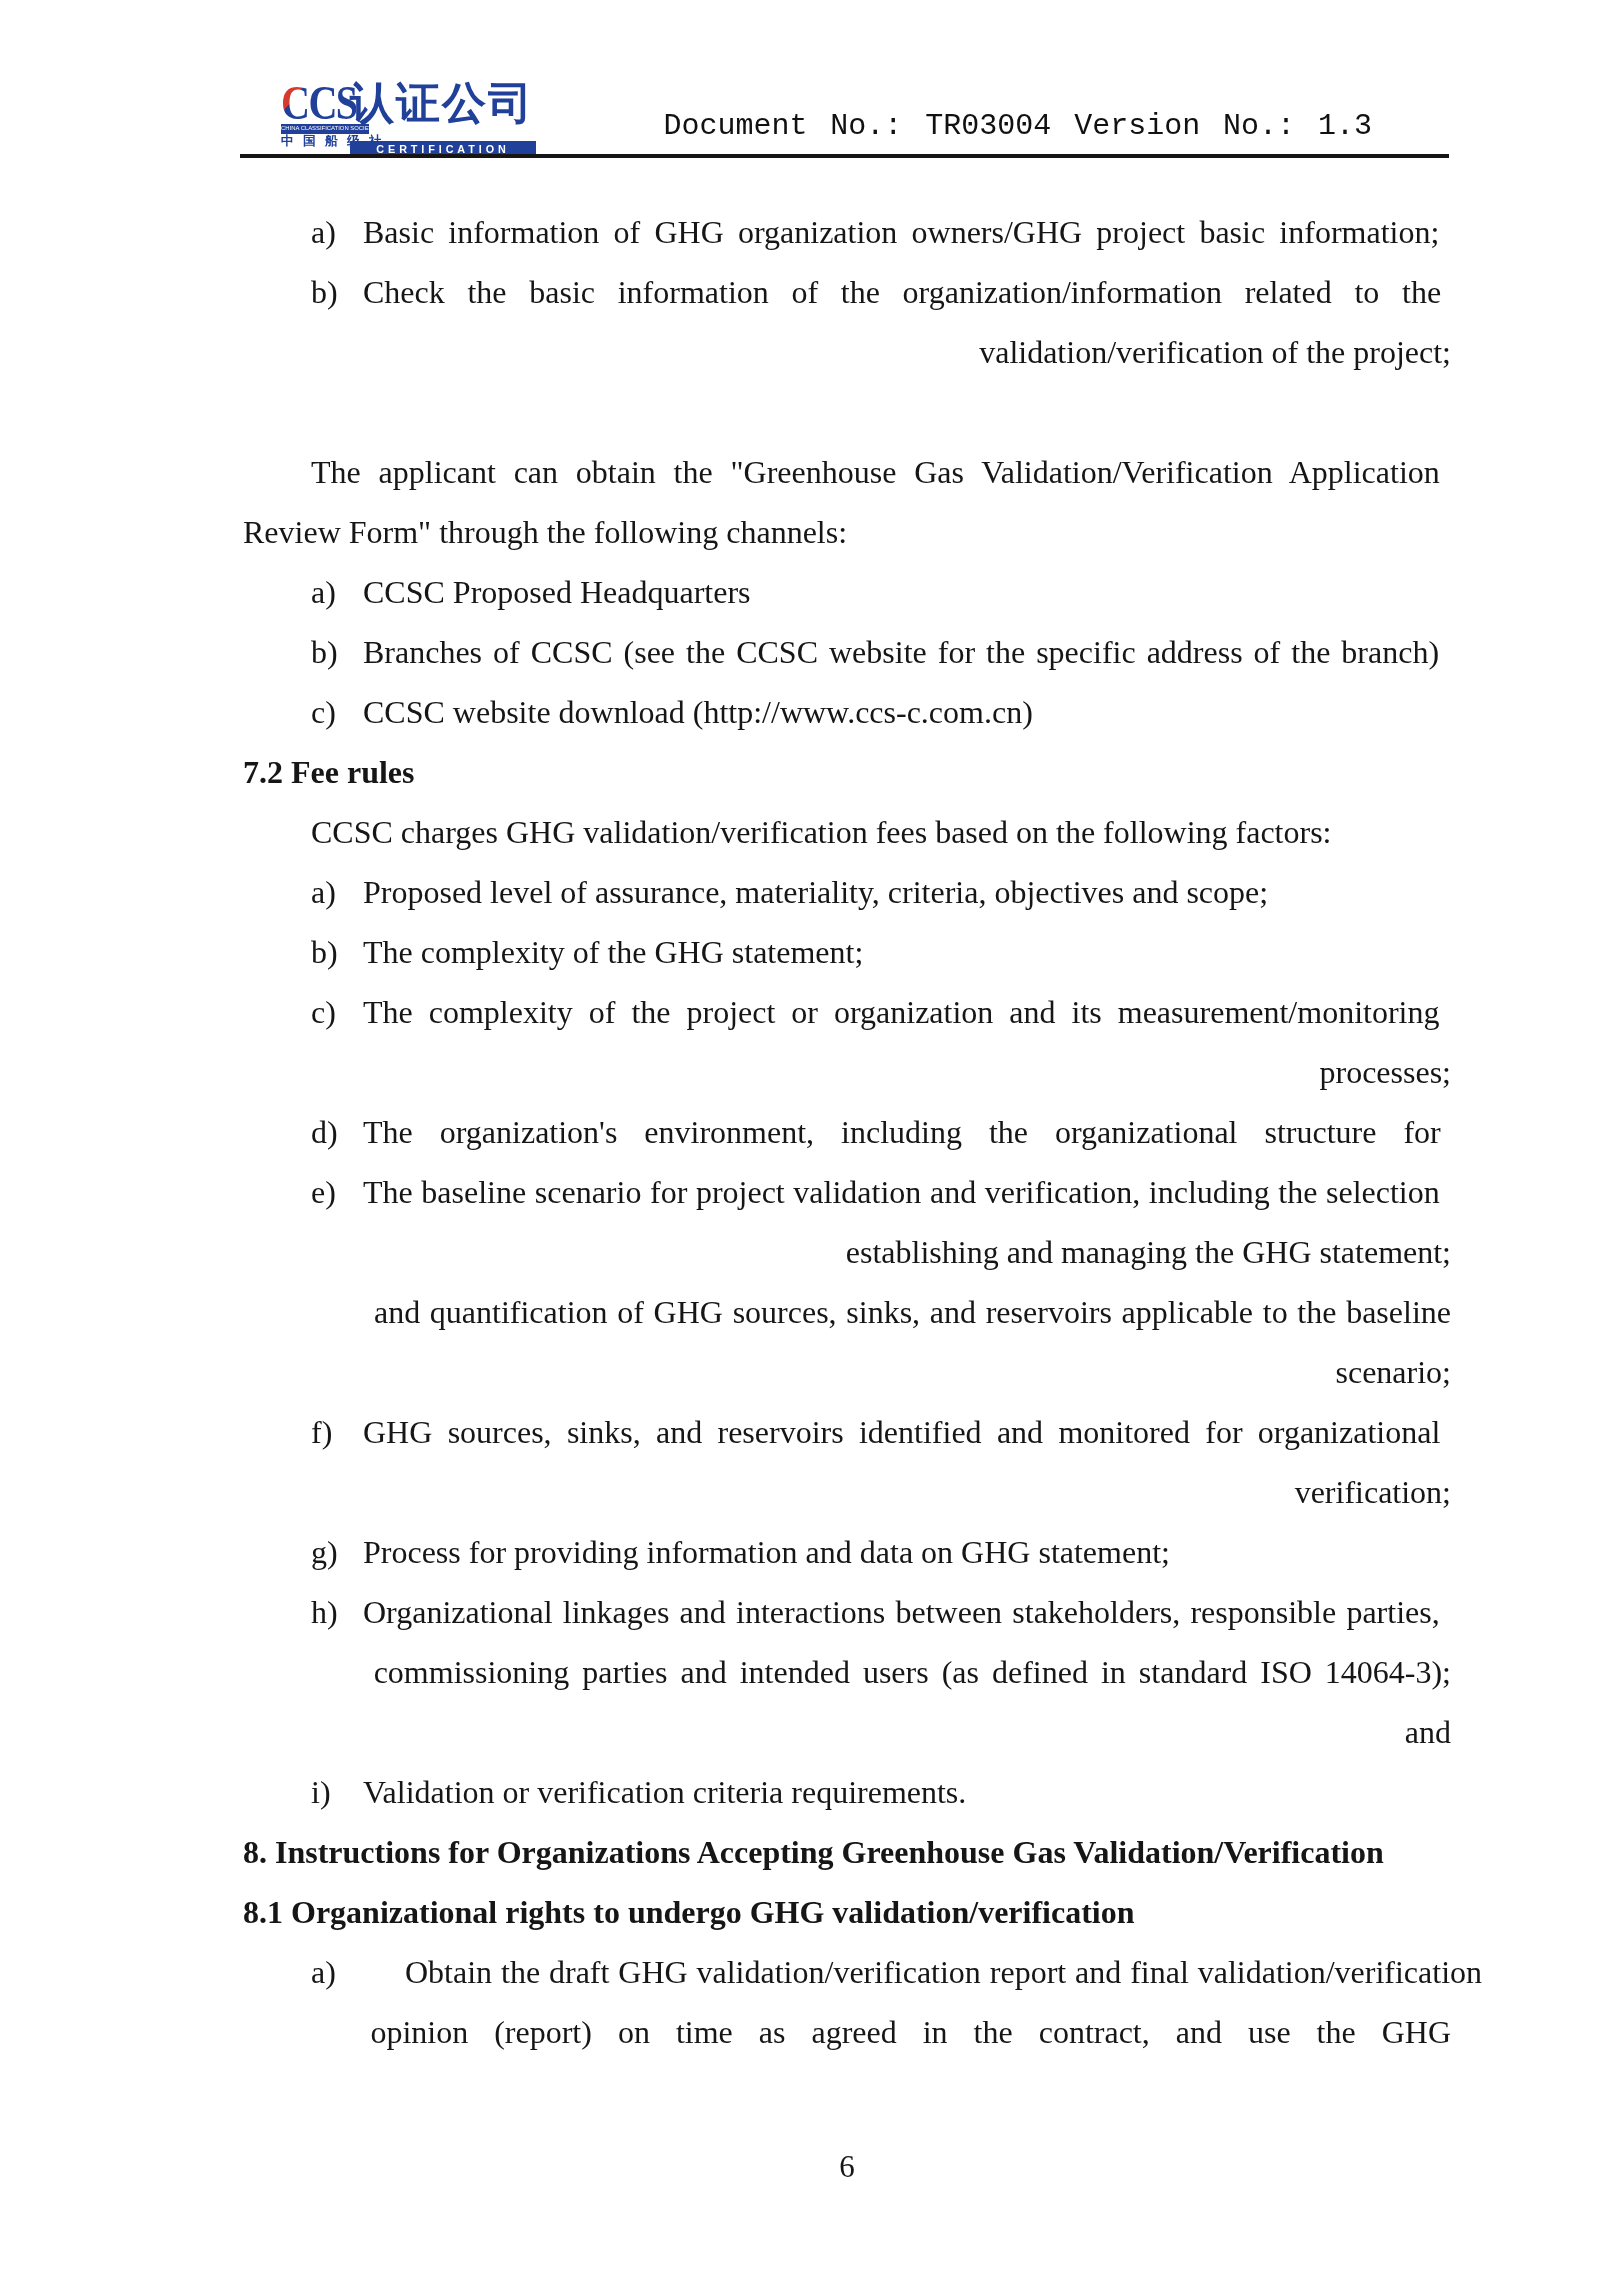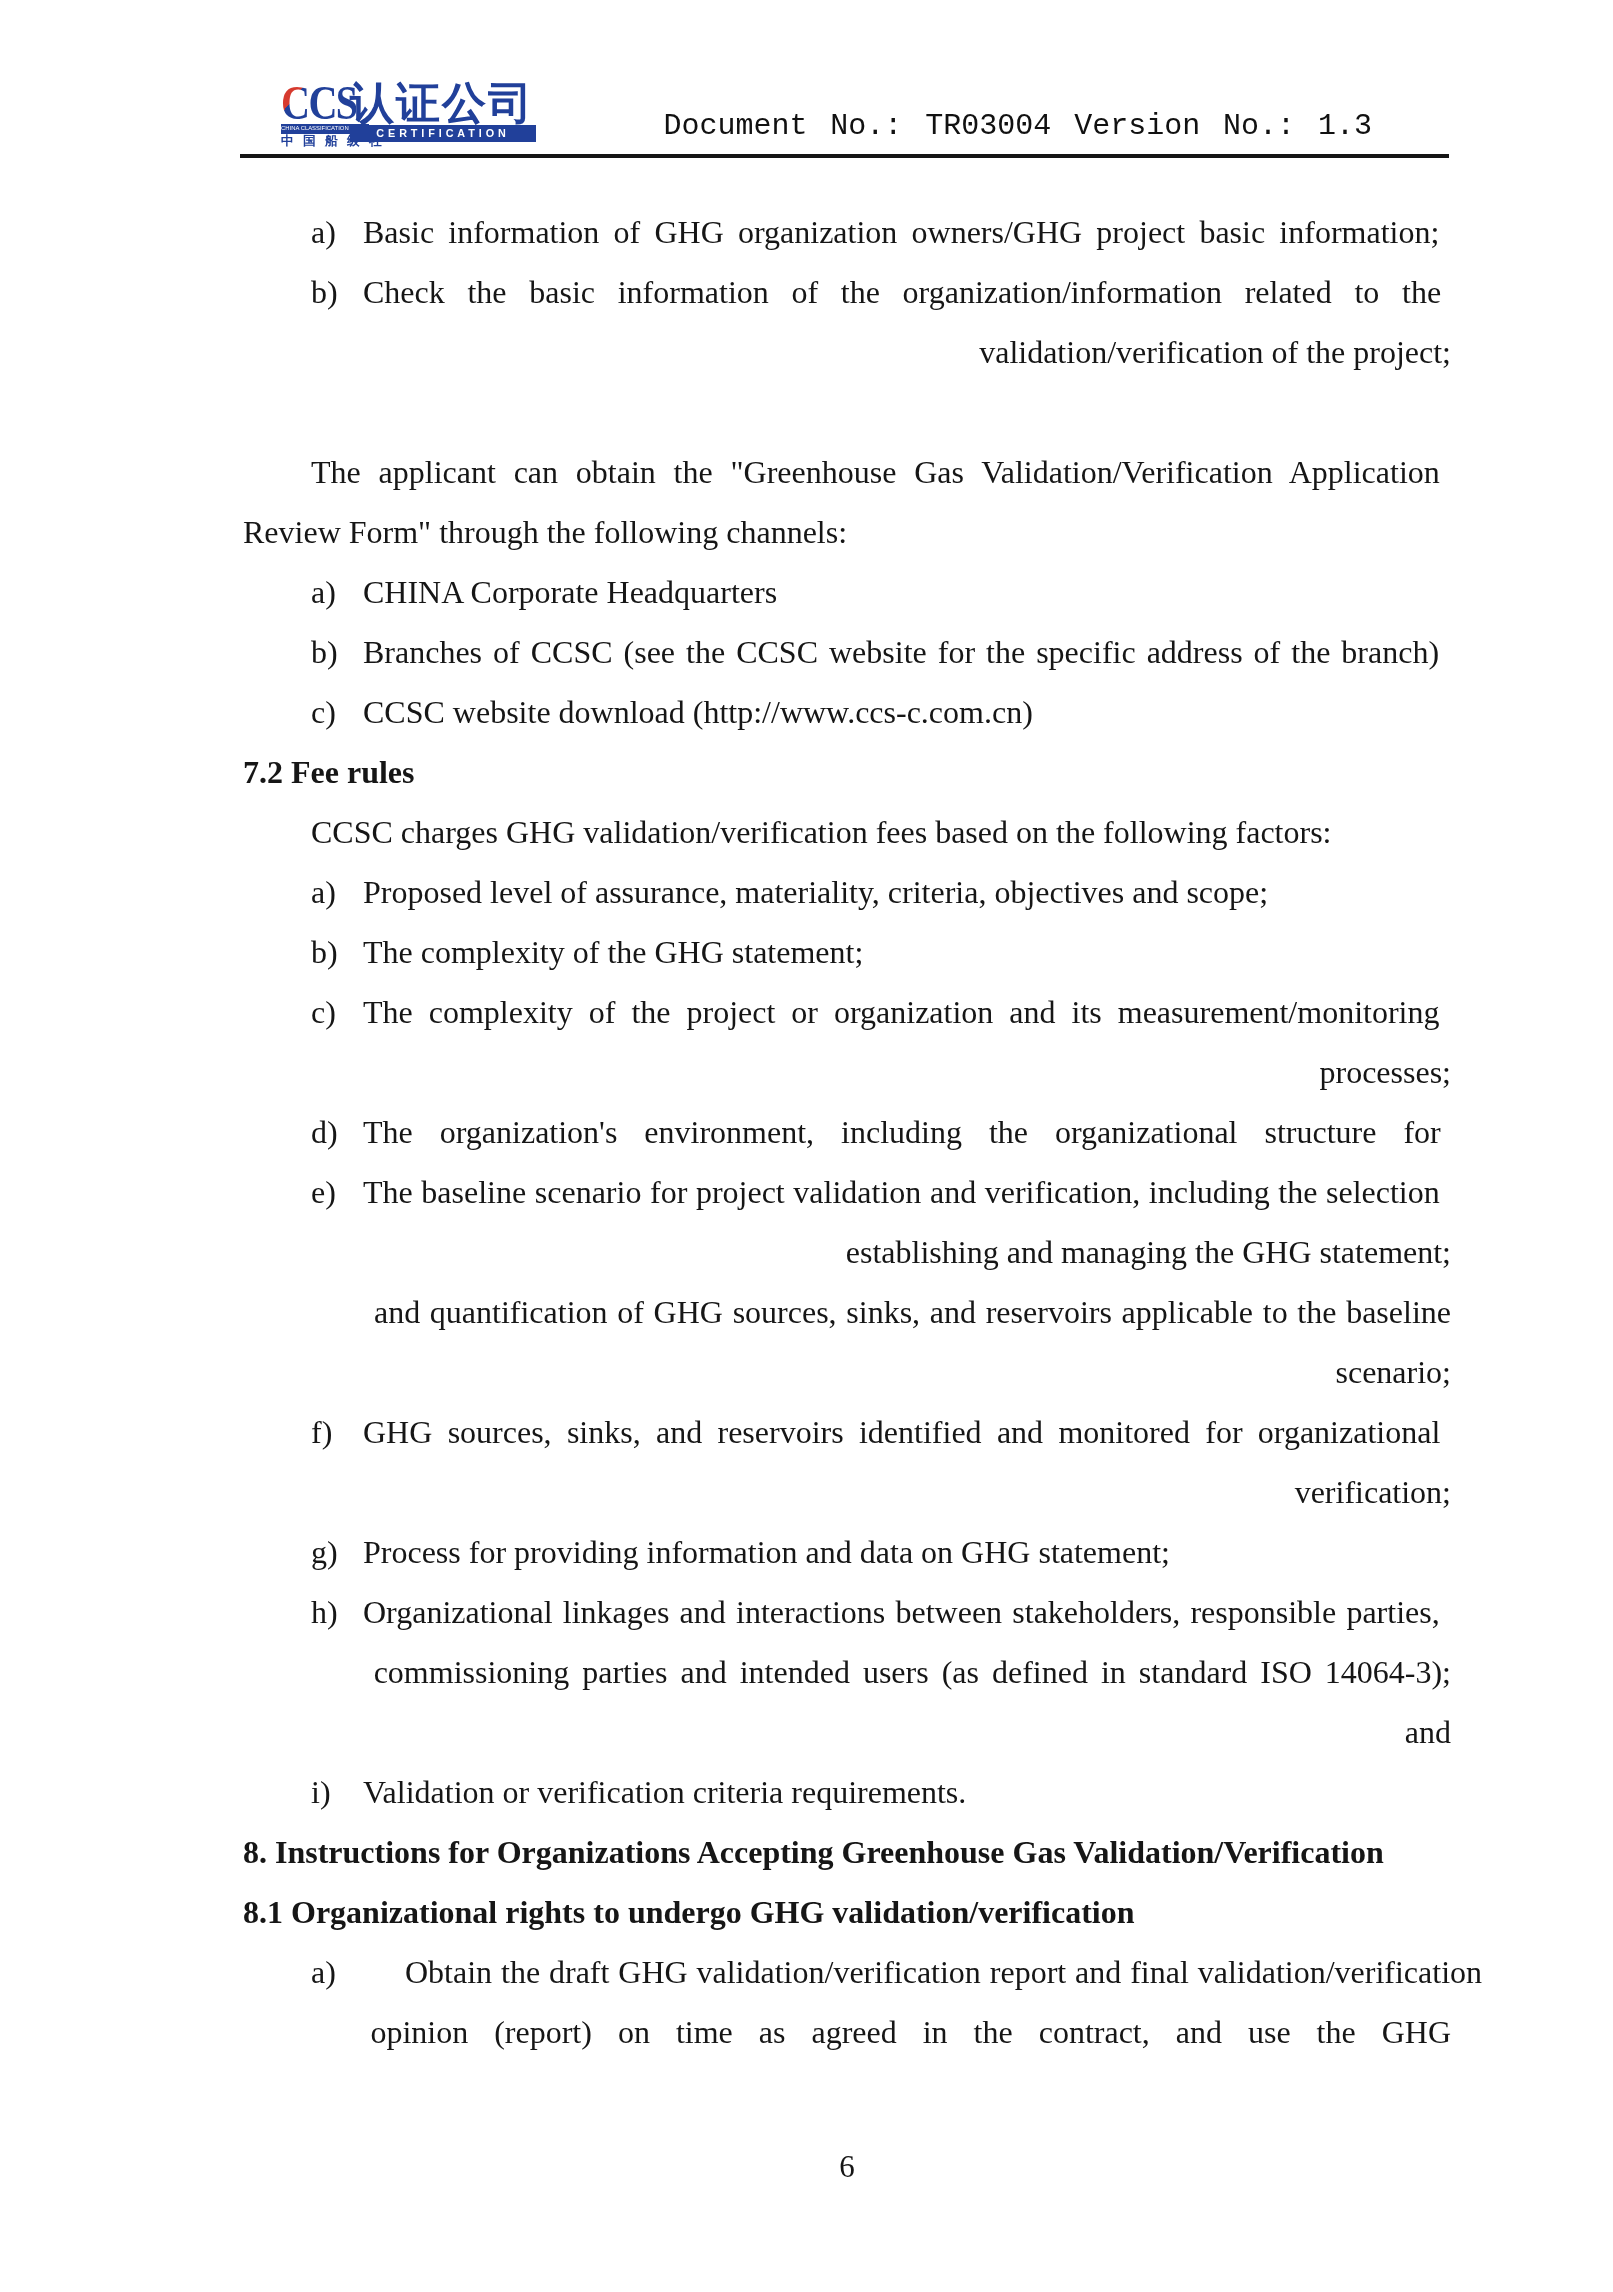--- a/index.html
+++ b/index.html
@@ -38,21 +38,21 @@
     font-weight:bold; font-size:12.7px; line-height:13.7px;
     letter-spacing:2.9px; white-space:nowrap;
   }
   .logo-right { position:absolute; left:97px; top:0; width:196px; }
   .brand-cn {
     color:#21409a; font-family:"Liberation Sans", sans-serif;
     font-weight:bold; font-size:44px; line-height:41px;
     letter-spacing:2px; white-space:nowrap;
   }
   .cert-bar {
-    margin-top:2px; width:186px; height:16.7px; background:#21409a;
+    margin-top:18px; width:186px; height:16.7px; background:#21409a;
     color:#ffffff; font-family:"Liberation Sans", sans-serif;
     font-weight:bold; font-size:10.8px; line-height:16.7px; text-align:center;
     letter-spacing:3.9px; white-space:nowrap;
   }
 
   .doc-info {
     position:absolute; right:241px; top:111px;
     font-family:"Liberation Mono", monospace;
     font-size:30px; line-height:31px; color:#111111;
     word-spacing:4.9px; white-space:nowrap;
@@ -102,21 +102,21 @@
   <div class="hdr-rule"></div>
 </div>
 
 <div class="content">
     <div class="ln item just"><span class="lbl">a)</span><span class="txt" style="word-spacing: 6.2px;">Basic information of GHG organization owners/GHG project basic information;</span></div>
     <div class="ln item just"><span class="lbl">b)</span><span class="txt" style="word-spacing: 14.7px;">Check the basic information of the organization/information related to the</span></div>
     <div class="ln item-cont"><span class="txt">validation/verification of the project;</span></div>
     <div class="ln blank"></div>
     <div class="ln para-first just"><span class="txt" style="word-spacing: 9.8px;">The applicant can obtain the "Greenhouse Gas Validation/Verification Application</span></div>
     <div class="ln para-cont"><span class="txt">Review Form" through the following channels:</span></div>
-    <div class="ln item"><span class="lbl">a)</span><span class="txt">CHINA Corporate Headquarters</span></div>
+    <div class="ln item"><span class="lbl">a)</span><span class="txt">CCSC Proposed Headquarters</span></div>
     <div class="ln item just"><span class="lbl">b)</span><span class="txt" style="word-spacing: 3px;">Branches of CCSC (see the CCSC website for the specific address of the branch)</span></div>
     <div class="ln item"><span class="lbl">c)</span><span class="txt">CCSC website download (http://www.ccs-c.com.cn)</span></div>
     <div class="ln heading"><span class="txt">7.2 Fee rules</span></div>
     <div class="ln para-first"><span class="txt">CCSC charges GHG validation/verification fees based on the following factors:</span></div>
     <div class="ln item"><span class="lbl">a)</span><span class="txt">Proposed level of assurance, materiality, criteria, objectives and scope;</span></div>
     <div class="ln item"><span class="lbl">b)</span><span class="txt">The complexity of the GHG statement;</span></div>
     <div class="ln item just"><span class="lbl">c)</span><span class="txt" style="word-spacing: 8px;">The complexity of the project or organization and its measurement/monitoring</span></div>
     <div class="ln item-cont"><span class="txt">processes;</span></div>
     <div class="ln item just"><span class="lbl">d)</span><span class="txt" style="word-spacing: 19px;">The organization's environment, including the organizational structure for</span></div>
     <div class="ln item just"><span class="lbl">e)</span><span class="txt" style="word-spacing: 0.6px;">The baseline scenario for project validation and verification, including the selection</span></div>

